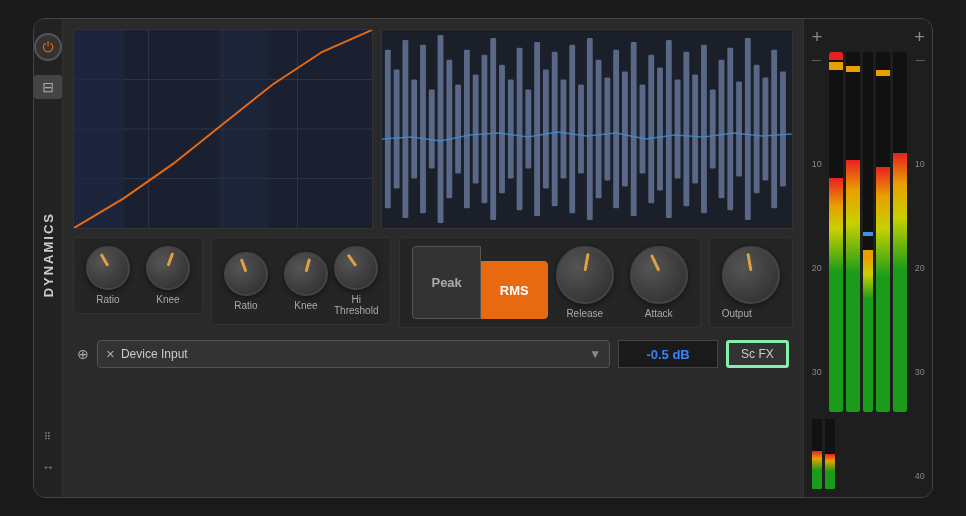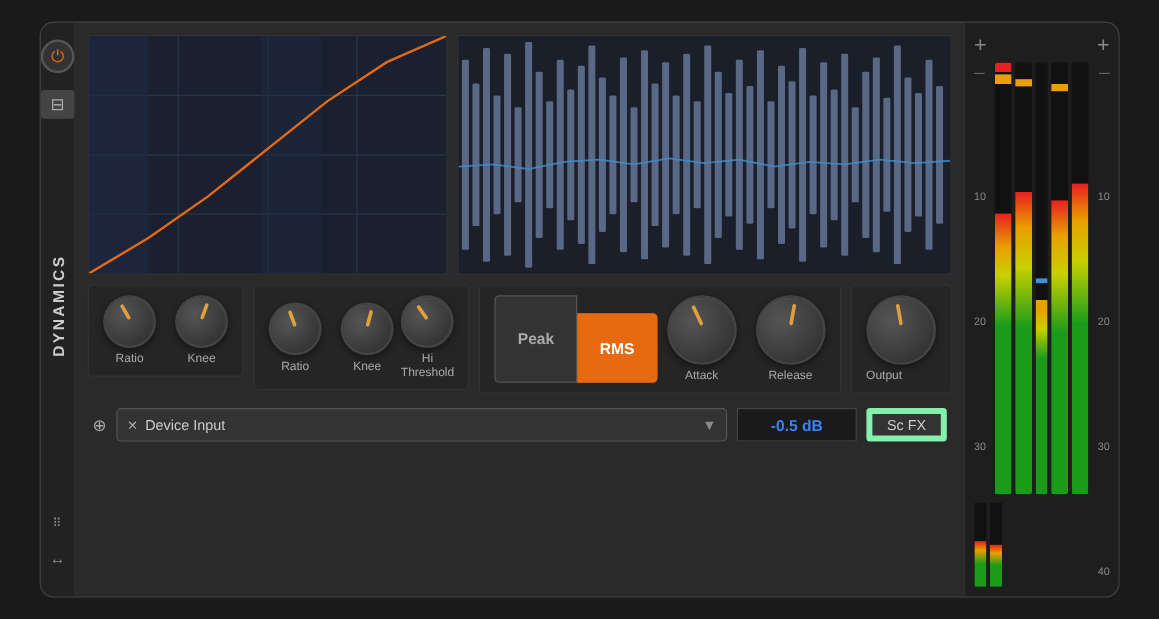--- a/index.html
+++ b/index.html
@@ -270,21 +270,21 @@
       align-items: center;
       justify-content: center;
       color: #3b82f6;
       font-size: 13px;
       font-weight: bold;
     }
     .sc-fx-btn {
       height: 28px;
       padding: 0 12px;
       background: #333;
-      border: 5px solid #86efac;
+      border: 3px solid #86efac;
       border-radius: 3px;
       color: #ccc;
       font-size: 12px;
       cursor: pointer;
       display: flex;
       align-items: center;
     }
     
     .meter-section {
       width: 130px;
@@ -509,26 +509,26 @@
         </div>
       </div>
 
       <div class="detector-section">
         <div class="detector-buttons">
           <button class="det-btn">Peak</button>
           <button class="det-btn active">RMS</button>
         </div>
         <div class="ar-row">
           <div class="knob-group">
+            <div class="knob large knob-release"></div>
+            <span class="knob-label">Release</span>
+          </div>
+          <div class="knob-group">
             <div class="knob large knob-attack"></div>
             <span class="knob-label">Attack</span>
-          </div>
-          <div class="knob-group">
-            <div class="knob large knob-release"></div>
-            <span class="knob-label">Release</span>
           </div>
         </div>
       </div>
 
       <div class="output-section">
         <div class="knob large knob-output"></div>
         <span class="knob-label">Output</span>
       </div>
 
     </div>

